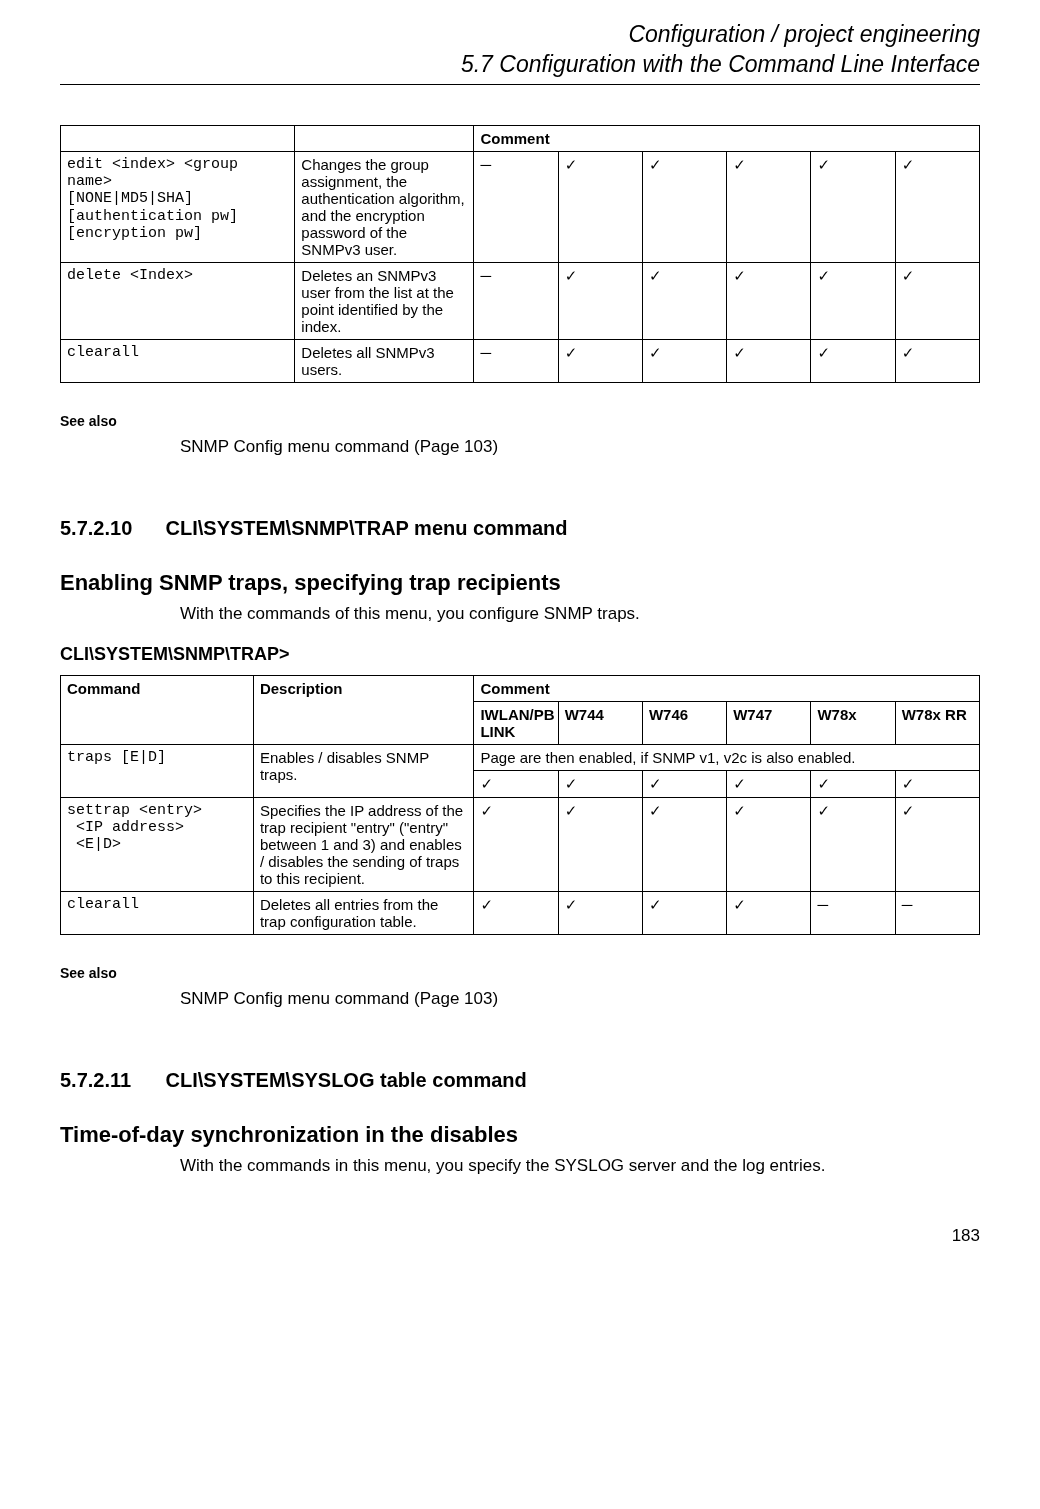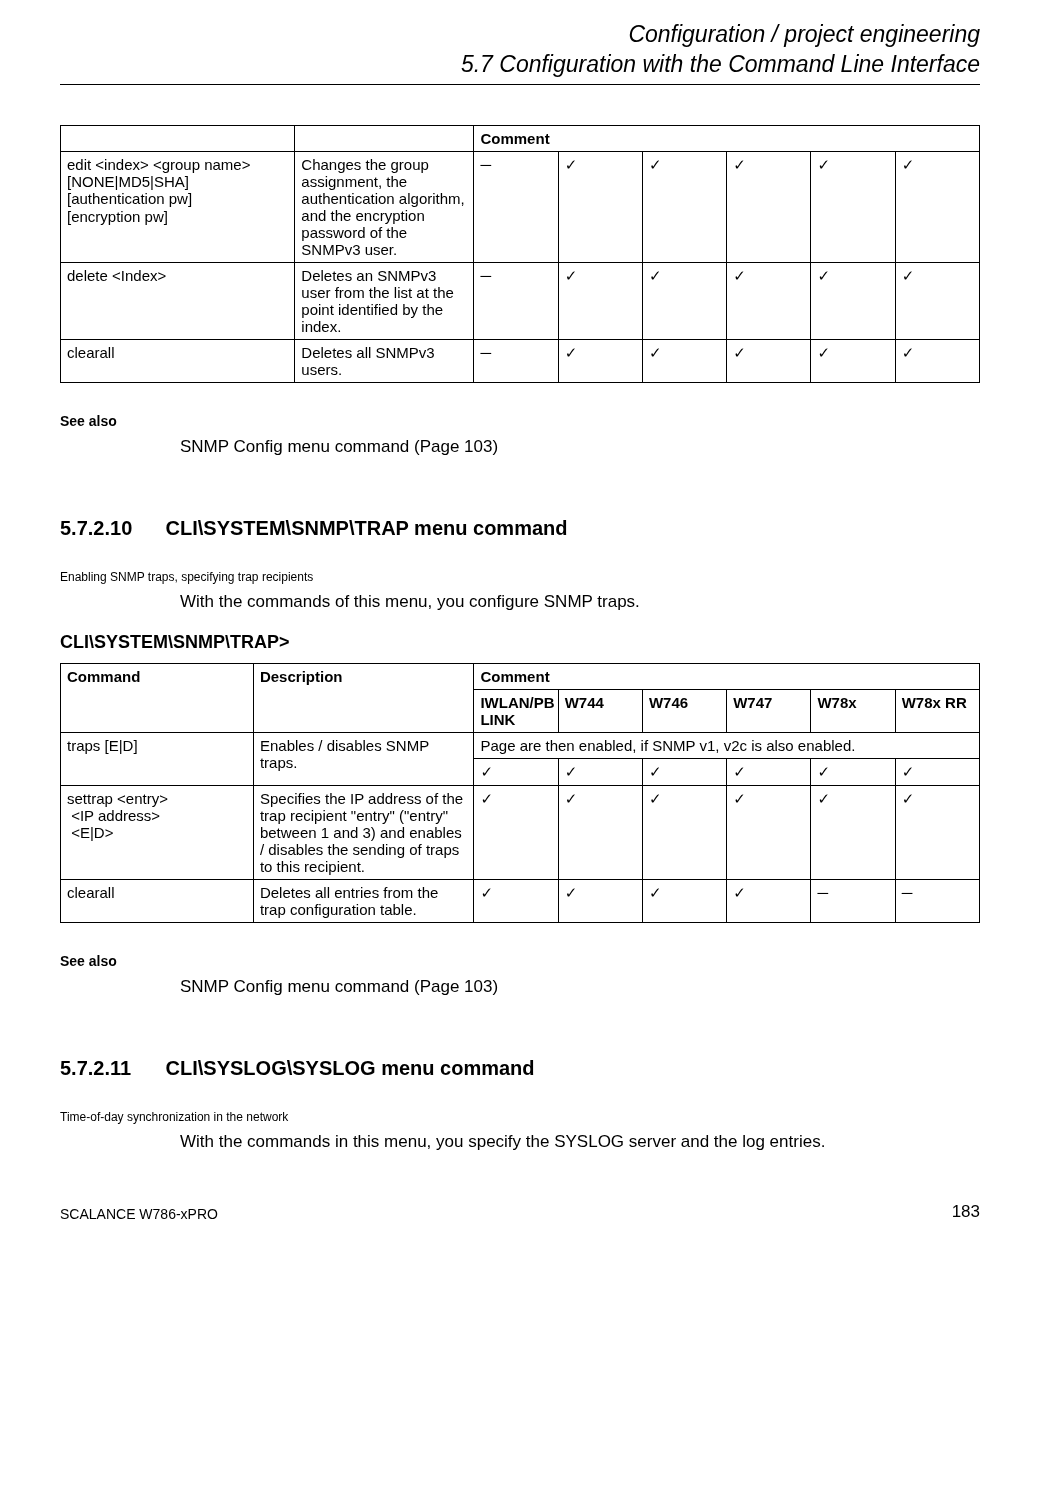--- a/index.html
+++ b/index.html
@@ -30,21 +30,21 @@
       font-size: 15px;
     }
     td, th {
       border: 1px solid #000;
       padding: 4px 6px;
       vertical-align: top;
       text-align: left;
       font-weight: normal;
     }
     .mono {
-      font-family: Liberation Sans, sans-serif;
+      font-family: Liberation Mono, monospace;
       white-space: pre-wrap;
       word-break: break-word;
       line-height: 1.15;
       font-size: 15px;
     }
     .tick { font-size: 15px; }
     .see-also-h {
       font-weight: bold;
       font-size: 14px;
       margin-top: 30px;
@@ -58,22 +58,22 @@
       font-weight: bold;
       font-size: 20px;
       margin-top: 60px;
       margin-bottom: 30px;
     }
     .sec-num {
       display: inline-block;
       min-width: 100px;
     }
     .sub-h {
-      font-weight: normal;
-      font-size: 12px;
+      font-weight: bold;
+      font-size: 22px;
       margin-top: 26px;
       margin-bottom: 8px;
     }
     .path-h {
       font-weight: bold;
       font-size: 18px;
       margin-top: 20px;
       margin-bottom: 10px;
     }
     .footer {
@@ -225,26 +225,25 @@
     <td class="tick">─</td>
   </tr>
 </tbody>
   </table>
 
 <div class="see-also-h">See also</div>
 <div class="body-text">SNMP Config menu command (Page 103)</div>
 
 <div class="sec-h">
   <span class="sec-num">5.7.2.11</span>
-  <span>CLI\SYSLOG\SYSLOG menu command</span>
-</div>
-
-<div class="sub-h">Time-of-day synchronization in the network</div>
+  <span>CLI\SYSTEM\SYSLOG table command</span>
+</div>
+
+<div class="sub-h">Time-of-day synchronization in the disables</div>
 <div class="body-text">With the commands in this menu, you specify the SYSLOG server and the log entries.</div>
 
 <div class="footer">
   <div class="footer-row">
     <div>
-      <div>SCALANCE W786-xPRO</div>
     </div>
     <div class="page-num">183</div>
   </div>
 </div>
 
 </body></html>

